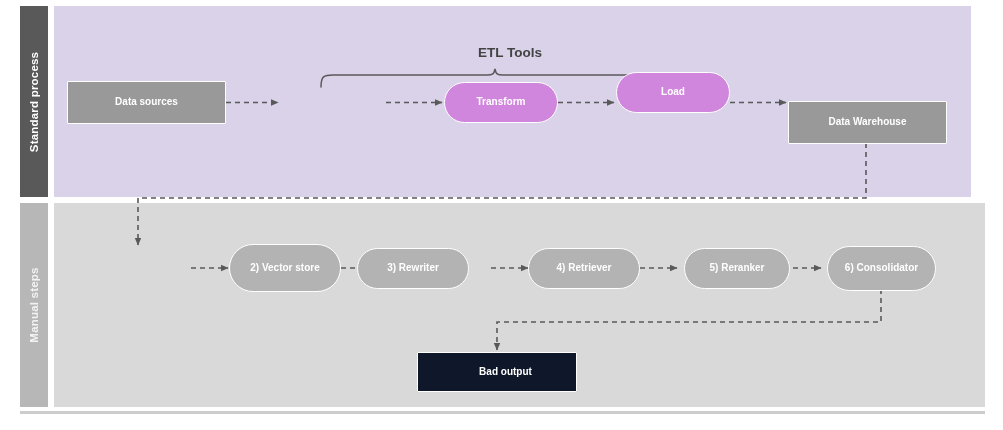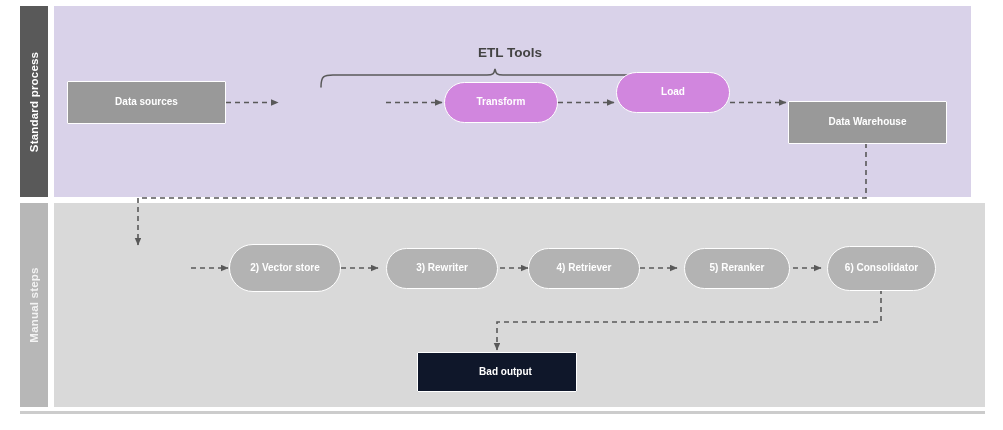--- a/index.html
+++ b/index.html
@@ -99,21 +99,21 @@
   </svg>
 
   <div class="bracket-label" style="left:458px;top:45px;">ETL Tools</div>
 
   <div class="node rect src" style="left:67px;top:81px;width:159px;height:43px;">Data sources</div>
   <div class="node pill etl" style="left:444px;top:82px;width:114px;height:41px;">Transform</div>
   <div class="node pill etl" style="left:616px;top:72px;width:114px;height:41px;">Load</div>
   <div class="node rect src" style="left:788px;top:81px;width:159px;height:43px;margin-top:20px;">Data Warehouse</div>
 
   <div class="node pill step" style="left:229px;top:244px;width:112px;height:48px;padding:15px 18px;box-sizing:border-box;">2) Vector store</div>
-  <div class="node pill step" style="left:386px;top:248px;width:112px;height:41px;">3) Rewriter</div>
+  <div class="node pill step" style="left:357px;top:248px;width:112px;height:41px;">3) Rewriter</div>
   <div class="node pill step" style="left:528px;top:248px;width:112px;height:41px;">4) Retriever</div>
   <div class="node pill step" style="left:684px;top:248px;width:106px;height:41px;">5) Reranker</div>
   <div class="node pill step" style="left:827px;top:246px;width:109px;height:45px;padding:9px 14px;box-sizing:border-box;">6) Consolidator</div>
 
   <div class="node rect bad" style="left:417px;top:352px;width:160px;height:40px;">Bad output</div>
 
   <div class="divider"></div>
 </div>
 
 </body></html>

